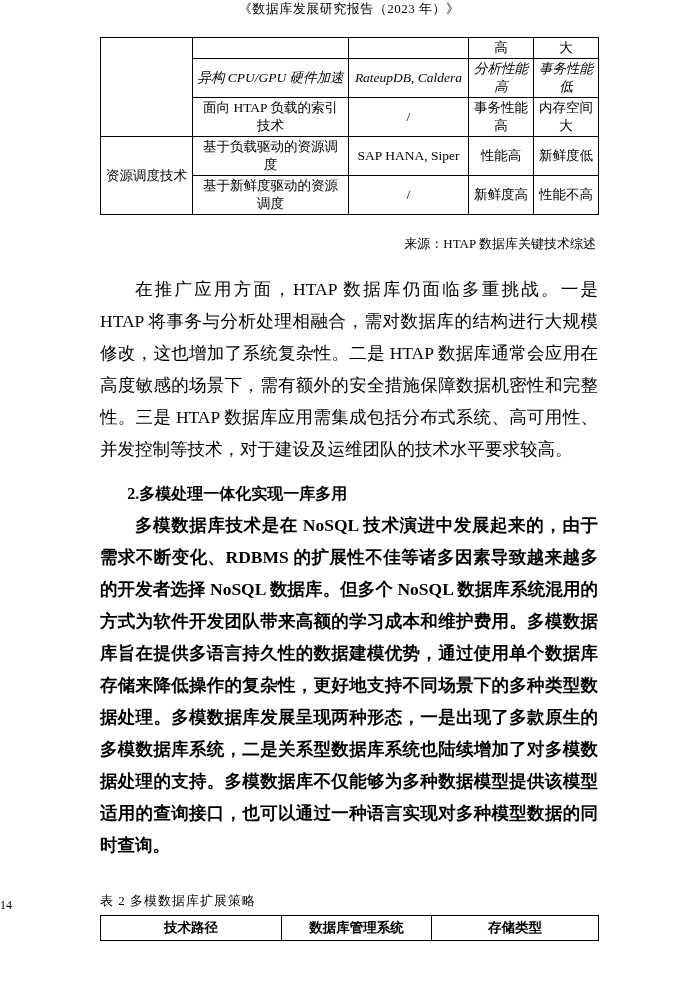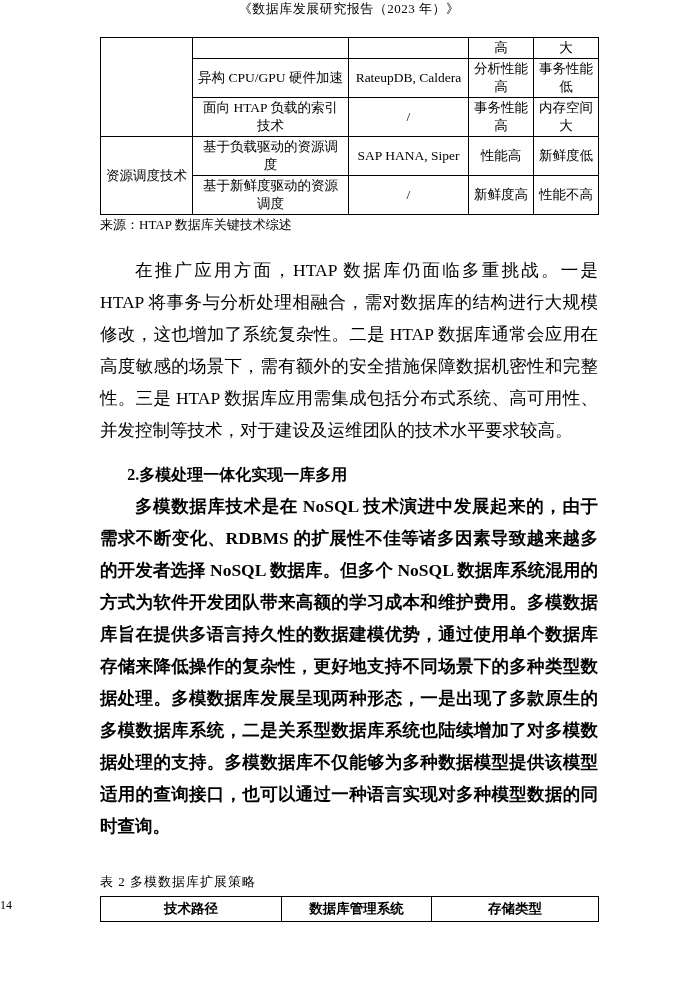--- a/index.html
+++ b/index.html
@@ -34,27 +34,27 @@
     font-size: 13.5px;
   }
   table.t1 td {
     border: 1px solid #000;
     text-align: center;
     vertical-align: middle;
     padding: 1px 4px;
     line-height: 18px;
   }
   tr.r1 { height: 20px; }
-  tr.r2 { height: 38px; }
+  tr.r2 { height: 38px; font-style: italic; }
   tr.r3 { height: 38px; padding-left: 28px; }
   tr.r4 { height: 21px; }
   tr.r5 { height: 36px; margin-top: 34px; }
   .source-note {
-    margin-top: 1px;
-    text-align: left;
+    margin-top: 20px;
+    text-align: right;
     font-size: 13px;
     padding-right: 2px;
   }
   p.body-para {
     font-size: 17.5px;
     line-height: 32px;
     text-align: justify;
     text-indent: 2em;
   }
   p.para-1 { margin-top: 20px; }

